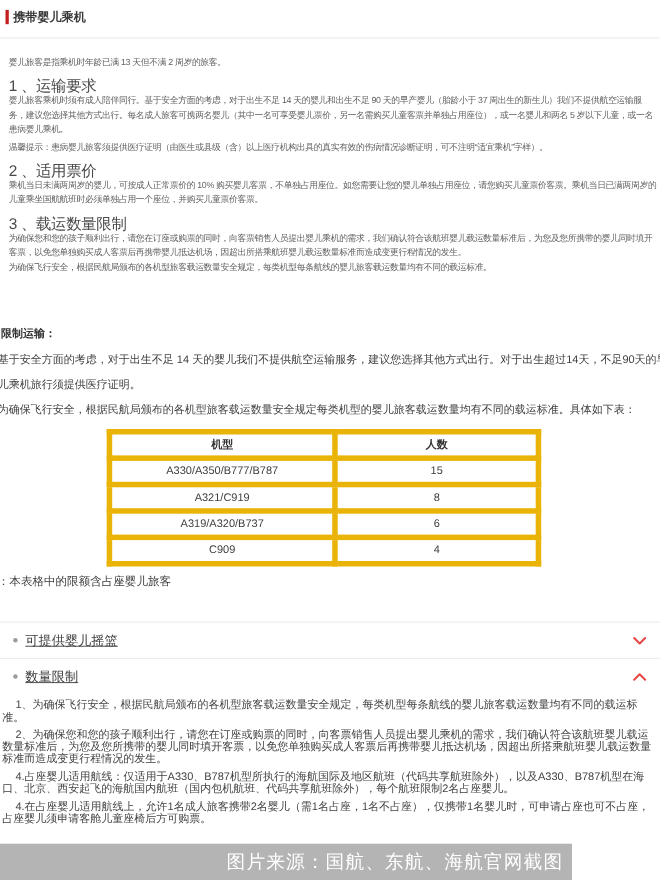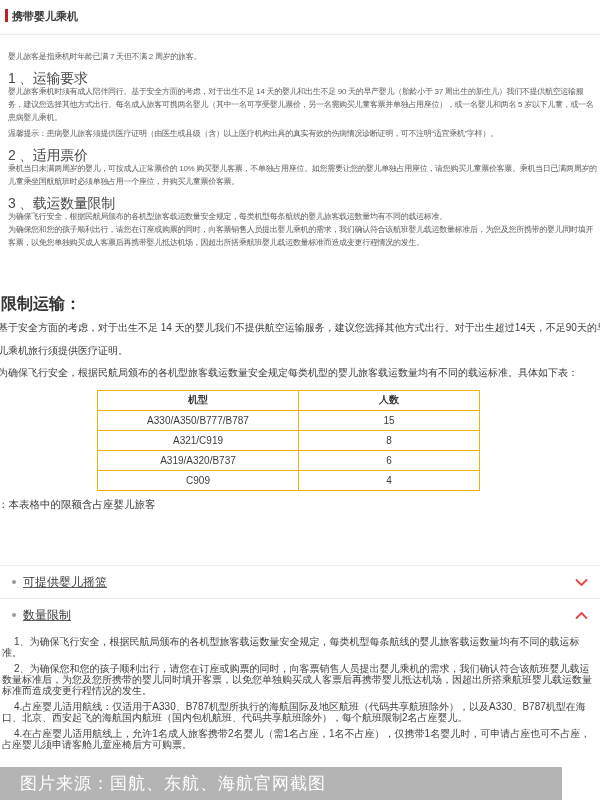--- a/index.html
+++ b/index.html
@@ -13,66 +13,66 @@
   .hdr-divider{position:absolute;top:34px;left:0;width:600px;border-top:1px solid #ebebeb;}
 
   
   .section-a{position:absolute;top:50px;left:8px;width:589px;letter-spacing:-0.3px;}
   .sa-p{font-size:8px;line-height:13px;color:#606060;margin:0;}
   .sa-h{font-size:14px;line-height:13px;font-weight:normal;color:#4a4a4a;margin:9px 0 0 0;}
   .sa-tip{margin-top:3px;}
 
   
   .section-b{position:absolute;top:296px;left:0;width:600px;color:#3d3d3d;}
-  .sb-h{font-size:16px;font-weight:bold;color:#333;margin:0 0 5px 1px;line-height:16px;}
+  .sb-h{font-size:10px;font-weight:bold;color:#333;margin:0 0 5px 1px;line-height:16px;}
   .sb-line{font-size:10px;line-height:22.5px;white-space:nowrap;margin-left:-2px;color:#3d3d3d;}
   .sb-table{border-collapse:collapse;margin:5px 0 0 97px;table-layout:fixed;}
-  .sb-table th,.sb-table td{border:1px solid #eab308;height:19px;text-align:center;
+  .sb-table th,.sb-table td{border:5px solid #eab308;height:19px;text-align:center;
       font-size:10px;color:#3d3d3d;padding:0;font-weight:normal;}
   .sb-table th{font-weight:bold;color:#333;}
   .col-type{width:200px;} .col-count{width:180px;}
   .sb-note{font-size:10.5px;color:#3d3d3d;margin:7px 0 0 -2px;}
 
   
   .accordion{position:absolute;top:565px;left:0;width:600px;}
   .acc-divider{border-top:1px solid #ececec;}
   .acc-row{height:32px;display:flex;align-items:center;padding:0 12px;cursor:pointer;text-decoration:underline;}
   .acc-dot{width:4px;height:4px;border-radius:50%;background:#9b9b9b;margin-right:7px;flex:0 0 auto;}
   .acc-label{font-size:12px;color:#3c3c3c;flex:1 1 auto;}
   .acc-chevron{flex:0 0 auto;}
   .acc-content{padding:5px 5px 0 2px;}
   .acc-content p{font-size:10px;line-height:11px;color:#424242;margin:0 0 5px 0;text-indent:12px;}
 
   
-  .wm-bar{position:absolute;left:0;top:767px;width:562px;height:33px;
+  .wm-bar{position:absolute;left:0;top:767px;width:520px;height:33px;
       background:rgba(166,166,166,0.84);display:flex;align-items:center;
-      justify-content:flex-start;padding-right:8px;box-sizing:border-box;z-index:5;padding-left:20px;}
+      justify-content:flex-end;padding-right:8px;box-sizing:border-box;z-index:5;padding-left:20px;}
   .wm-text{font-size:17px;color:#ffffff;letter-spacing:1px;}
 </style>
 </head>
 <body>
 
 <div class="page">
 
   <div class="title-row">
     <span class="title-accent"></span>
     <h1 class="page-title">携带婴儿乘机</h1>
   </div>
   <div class="hdr-divider"></div>
 
   <div class="section-a">
-    <p class="sa-p">婴儿旅客是指乘机时年龄已满 7 天但不满 2 周岁的旅客。</p>
+    <p class="sa-p">婴儿旅客是指乘机时年龄已满 13 天但不满 2 周岁的旅客。</p>
     <p class="sa-h">1 、运输要求</p>
     <p class="sa-p">婴儿旅客乘机时须有成人陪伴同行。基于安全方面的考虑，对于出生不足 14 天的婴儿和出生不足 90 天的早产婴儿（胎龄小于 37 周出生的新生儿）我们不提供航空运输服务，建议您选择其他方式出行。每名成人旅客可携两名婴儿（其中一名可享受婴儿票价，另一名需购买儿童客票并单独占用座位），或一名婴儿和两名 5 岁以下儿童，或一名患病婴儿乘机。</p>
     <p class="sa-p sa-tip">温馨提示：患病婴儿旅客须提供医疗证明（由医生或县级（含）以上医疗机构出具的真实有效的伤病情况诊断证明，可不注明“适宜乘机”字样）。</p>
     <p class="sa-h">2 、适用票价</p>
     <p class="sa-p">乘机当日未满两周岁的婴儿，可按成人正常票价的 10% 购买婴儿客票，不单独占用座位。如您需要让您的婴儿单独占用座位，请您购买儿童票价客票。乘机当日已满两周岁的儿童乘坐国航航班时必须单独占用一个座位，并购买儿童票价客票。</p>
     <p class="sa-h">3 、载运数量限制</p>
+    <p class="sa-p">为确保您和您的孩子顺利出行，请您在订座或购票的同时，向客票销售人员提出婴儿乘机的需求，我们确认符合该航班婴儿载运数量标准后，为您及您所携带的婴儿同时填开客票，以免您单独购买成人客票后再携带婴儿抵达机场，因超出所搭乘航班婴儿载运数量标准而造成变更行程情况的发生。</p>
     <p class="sa-p">为确保飞行安全，根据民航局颁布的各机型旅客载运数量安全规定，每类机型每条航线的婴儿旅客载运数量均有不同的载运标准。</p>
-    <p class="sa-p">为确保您和您的孩子顺利出行，请您在订座或购票的同时，向客票销售人员提出婴儿乘机的需求，我们确认符合该航班婴儿载运数量标准后，为您及您所携带的婴儿同时填开客票，以免您单独购买成人客票后再携带婴儿抵达机场，因超出所搭乘航班婴儿载运数量标准而造成变更行程情况的发生。</p>
   </div>
 
   <div class="section-b">
     <p class="sb-h">限制运输：</p>
     <div class="sb-line">基于安全方面的考虑，对于出生不足 14 天的婴儿我们不提供航空运输服务，建议您选择其他方式出行。对于出生超过14天，不足90天的早产婴</div>
     <div class="sb-line">儿乘机旅行须提供医疗证明。</div>
     <div class="sb-line">为确保飞行安全，根据民航局颁布的各机型旅客载运数量安全规定每类机型的婴儿旅客载运数量均有不同的载运标准。具体如下表：</div>
     <table class="sb-table">
       <thead>
         <tr>

